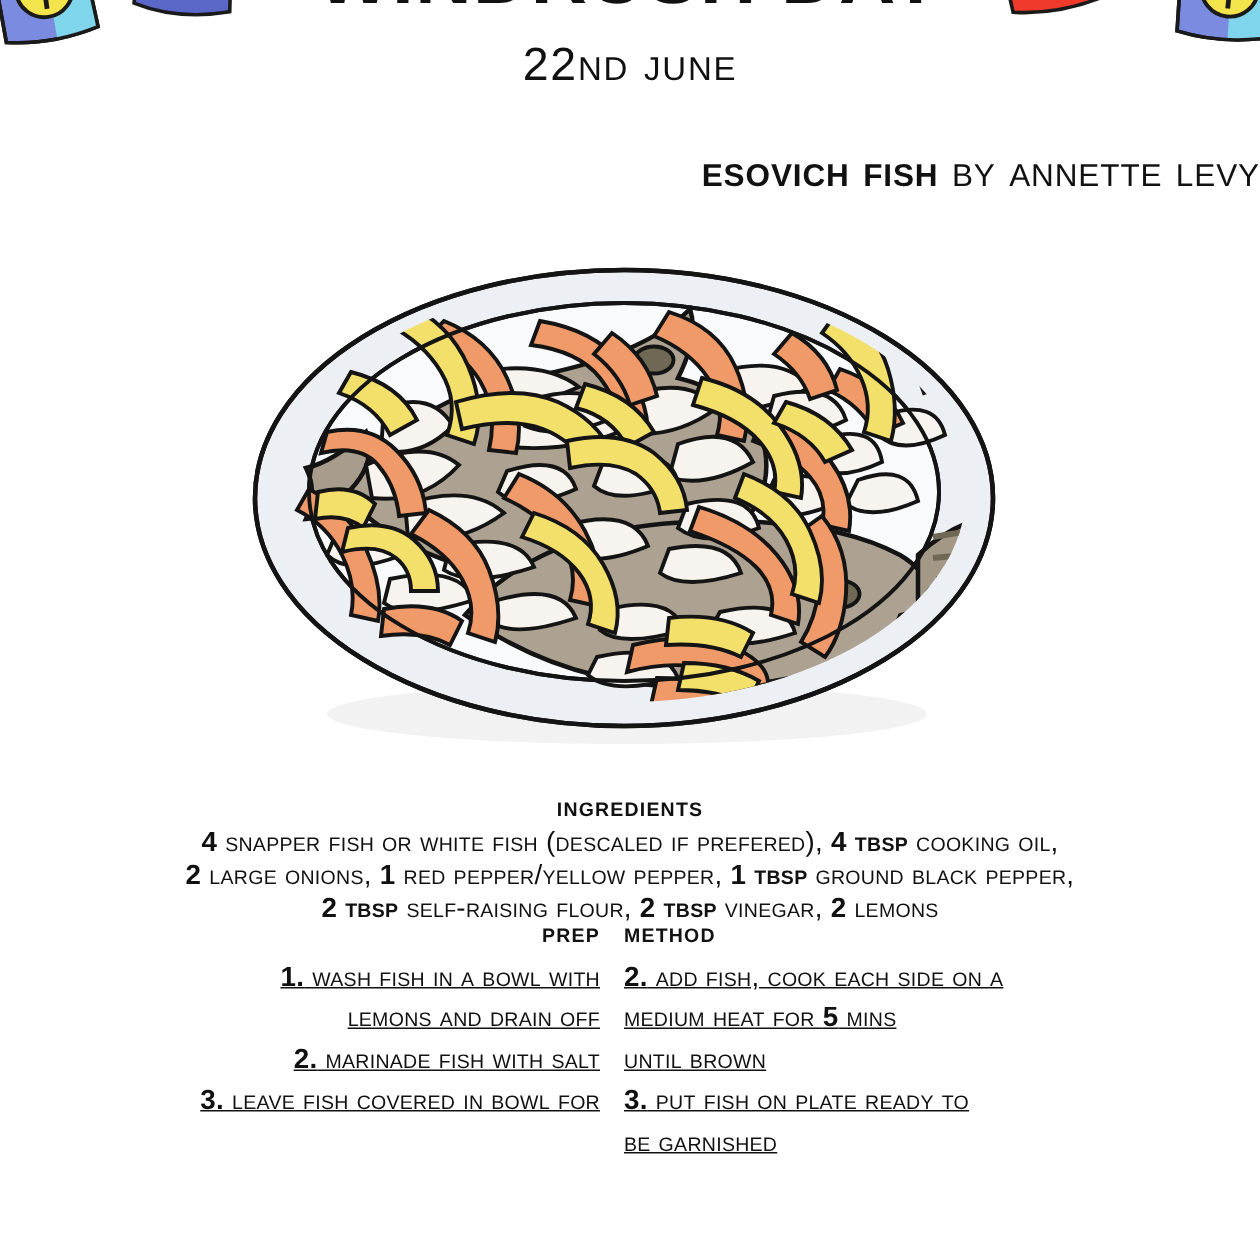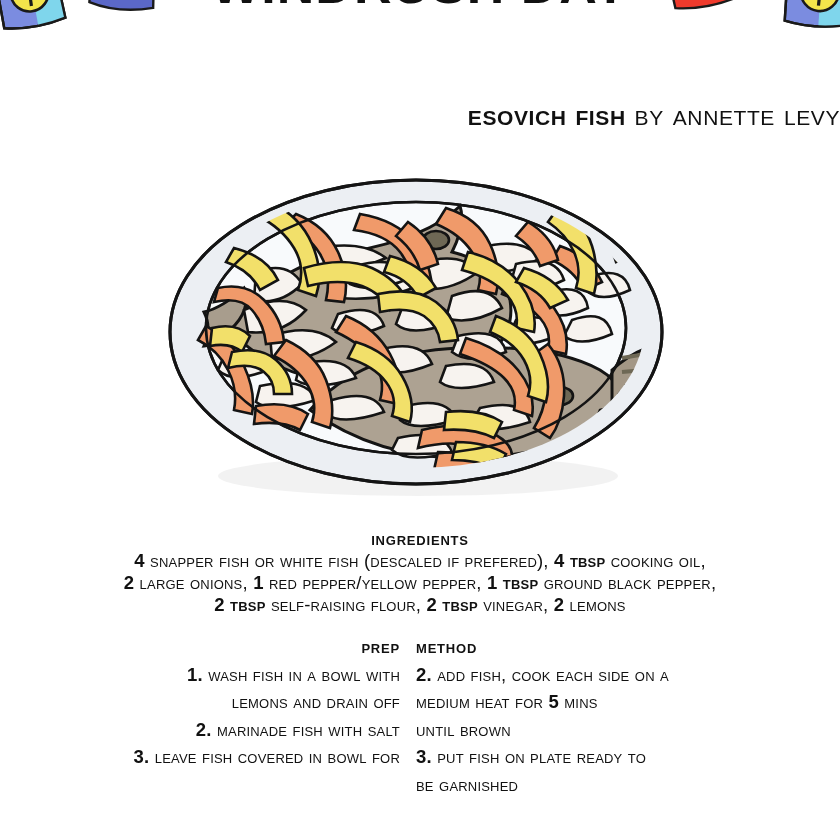--- a/index.html
+++ b/index.html
@@ -107,21 +107,21 @@
     font-variant: small-caps;
     text-transform: lowercase;
     margin-top: 0;
     white-space: nowrap;
   }
   .ing-line b { font-weight: bold; }
 
   
   .columns {
     position: absolute;
-    top: 636px;
+    top: 612px;
     left: 0;
     width: 840px;
     display: flex;
     align-items: flex-start;
   }
   .col-prep {
     width: 400px;
     padding-right: 8px;
     text-align: right;
   }
@@ -138,20 +138,21 @@
     text-transform: lowercase;
     margin: 0 0 3px 0;
   }
   .step-line {
     font-size: 18.5px;
     letter-spacing: 0.2px;
     font-variant: small-caps;
     text-transform: lowercase;
     line-height: 1.48;
     white-space: nowrap;
+    text-decoration: underline;
   }
   .step-line b { font-weight: bold; }
 </style>
 </head>
 <body>
 
 <div class="flags">
 
   <svg class="flag" style="left:-6px;" width="80" height="80" viewBox="0 0 80 80">
     <g transform="rotate(-8 40 40)">
@@ -186,20 +187,21 @@
       <path d="M6 4 L66 0 L70 52 Q38 60 8 54 Z" fill="none" stroke="#1a1a1a" stroke-width="2.4"></path>
       <ellipse cx="40" cy="22" rx="19" ry="19" fill="#f3e44b" stroke="#1a1a1a" stroke-width="2.6"></ellipse>
       <path d="M34 12 L34 20 M46 12 L46 20 M40 10 L40 34 M33 20 L47 20 M35 27 L45 27" stroke="#1a1a1a" stroke-width="3.2" fill="none" stroke-linecap="square"></path>
     </g>
   </svg>
 
 </div>
 
 <div class="masthead">
   <h1 class="event-title">Windrush Day</h1>
+  <div class="event-date">22nd June</div>
 </div>
 
 <div class="recipe-heading">
   <span class="dish">Esovich Fish</span>
   <span class="by">by Annette Levy</span>
 </div>
 
 <div class="illustration">
 <svg width="520" height="350" viewBox="0 0 520 350">
   <defs>

